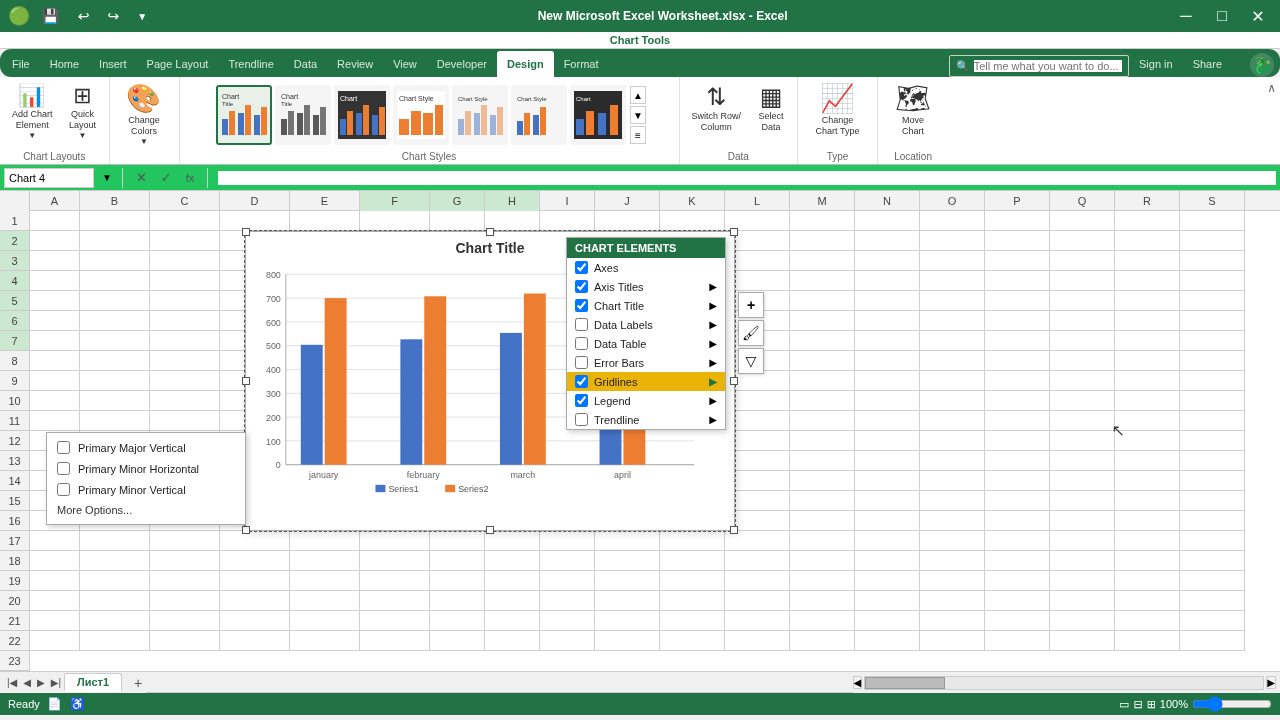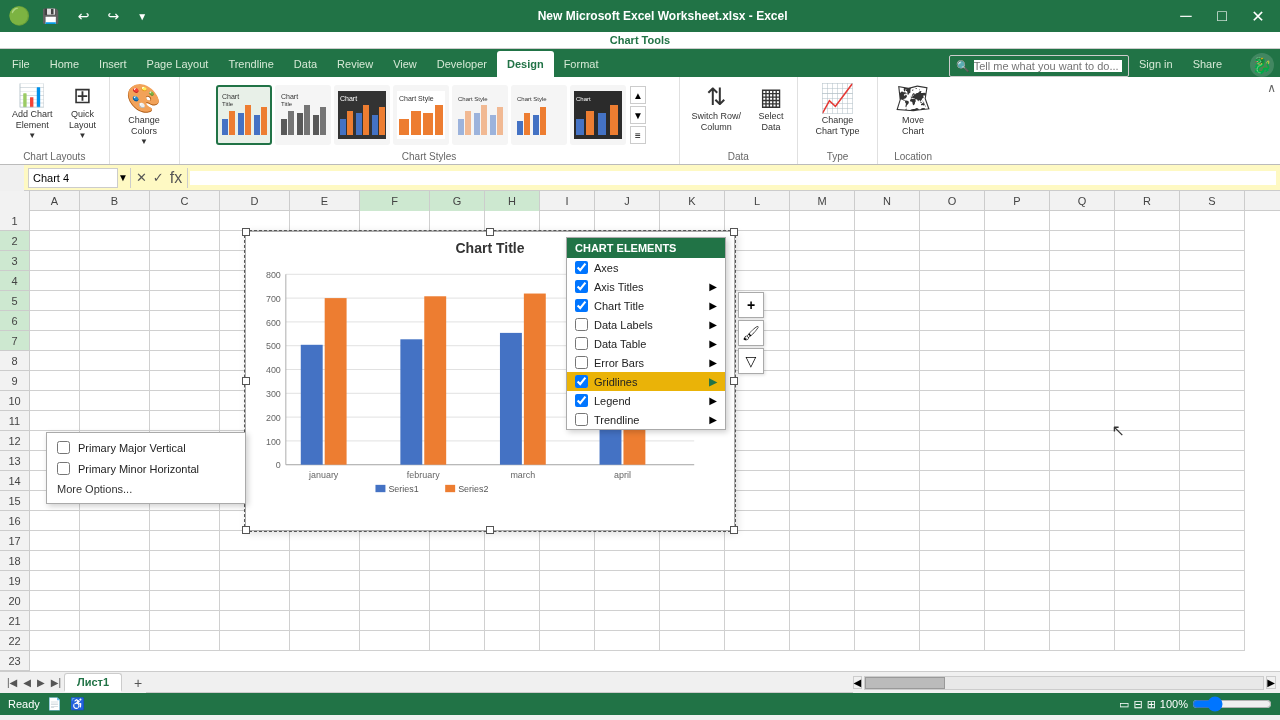--- a/index.html
+++ b/index.html
@@ -32,20 +32,21 @@
       font-weight: 600;
     }
 
     
     .ribbon-tabs {
       background: #217346;
       display: flex;
       align-items: flex-end;
       padding-left: 2px;
       height: 28px;
+      border-radius: 11px;
     }
     .ribbon-tab {
       padding: 4px 10px;
       color: #d6e9d6;
       cursor: pointer;
       font-size: 11px;
       border-radius: 3px 3px 0 0;
       height: 26px;
       display: flex;
       align-items: center;
@@ -107,28 +108,27 @@
       align-items: center;
       justify-content: center;
       flex-shrink: 0;
     }
     .chart-style-thumb.active { border-color: #217346; background: #e8f0e8; }
     .chart-style-scroll { display: flex; flex-direction: column; gap: 2px; }
     .scroll-arrow { background: none; border: 1px solid #ccc; width: 16px; height: 18px; cursor: pointer; font-size: 10px; display: flex; align-items: center; justify-content: center; }
 
     
     .formula-bar {
-      background: #fef9c3;
+      background: #22c55e;
       border-bottom: 1px solid #ccc;
       display: flex;
       align-items: center;
       height: 26px;
       padding: 0 4px;
-      gap: 0;
-      margin-left: 24px;
+      gap: 8px;
     }
     .name-box {
       width: 90px;
       border: 1px solid #ccc;
       padding: 1px 4px;
       font-size: 11px;
       height: 20px;
     }
     .formula-btn { background: none; border: none; cursor: pointer; font-size: 13px; padding: 0 3px; color: #555; }
     .formula-separator { width: 1px; height: 20px; background: #ccc; margin: 0 2px; }
@@ -598,21 +598,21 @@
 
   <button class="ribbon-collapse">∧</button>
 </div>
 
 <div class="formula-bar">
   <input class="name-box" type="text" value="Chart 4" style="">
   <span style="cursor:pointer; font-size:10px;">▼</span>
   <div class="formula-separator"></div>
   <button class="formula-btn">✕</button>
   <button class="formula-btn">✓</button>
-  <button class="formula-btn" style="font-size:16px;">fx</button>
+  <button class="formula-btn" style="font-size:11px;">fx</button>
   <div class="formula-separator"></div>
   <input class="formula-input" type="text" value="" style="">
 </div>
 
 <div style="display:flex; flex-direction:column; flex:1; overflow:hidden; background:white; height:480px;">
 
   <div class="col-headers">
     <div class="corner-cell"></div>
 
     <div class="col-header w-50">A</div>
@@ -1256,20 +1256,24 @@
 
         <div class="gridlines-submenu">
           <div class="submenu-item">
             <input type="checkbox" style="">
             <span class="submenu-label">Primary Major Vertical</span>
           </div>
           <div class="submenu-item">
             <input type="checkbox" style="">
             <span class="submenu-label">Primary Minor Horizontal</span>
           </div>
+          <div class="submenu-item">
+            <input type="checkbox" style="">
+            <span class="submenu-label">Primary Minor Vertical</span>
+          </div>
           <div class="submenu-more">More Options...</div>
         </div>
 
       </div>
 
       <div style="position:absolute; right:155px; top:210px; pointer-events:none;">
         <span style="font-size:16px; color:#333;">↖</span>
       </div>
 
     </div>

